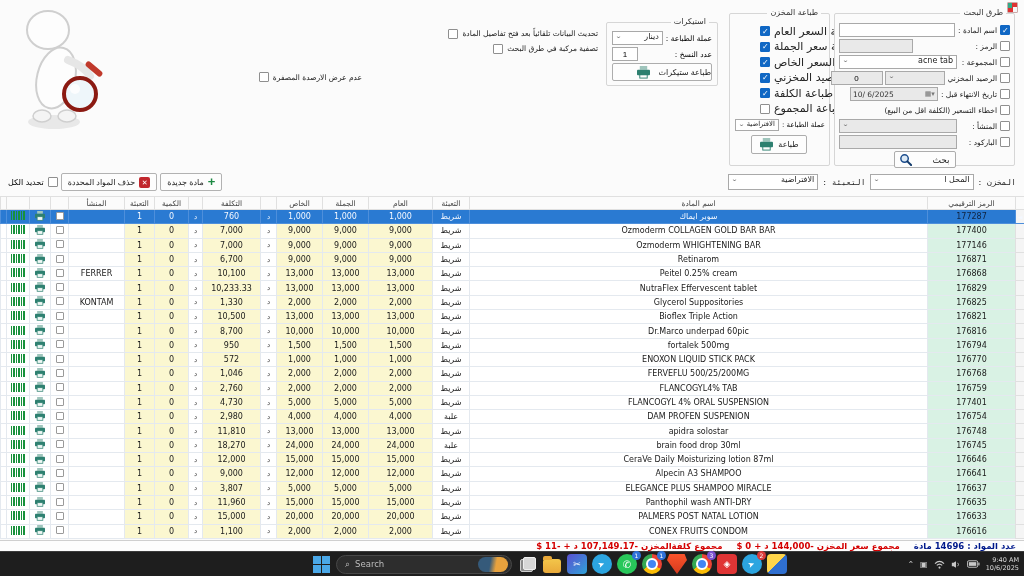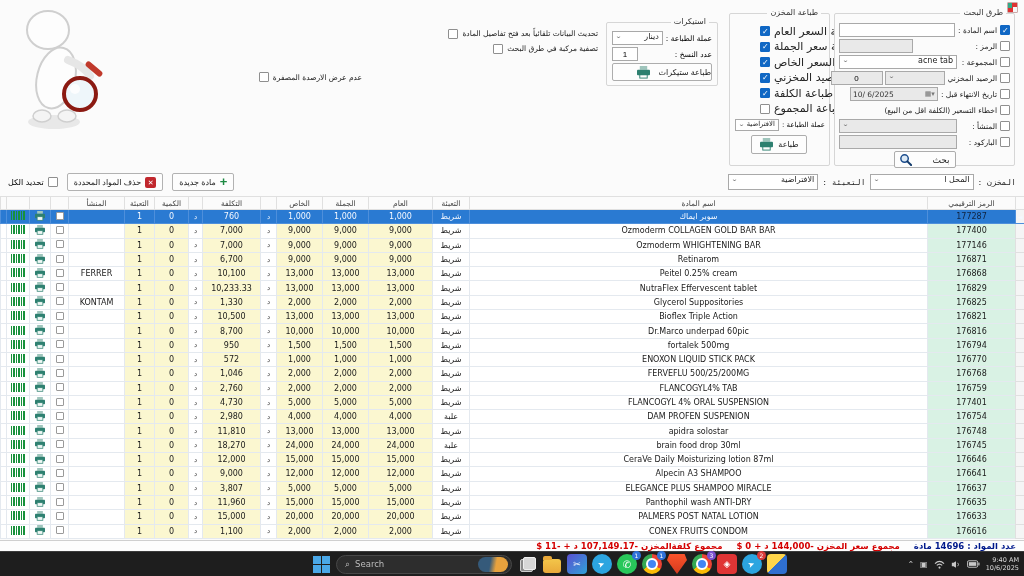--- a/index.html
+++ b/index.html
@@ -61,21 +61,21 @@
   .vrow { display:flex; direction:rtl; align-items:center; justify-content:flex-start; gap:4px; height:15px; }
   .vrow .slabel { font-size:7.5px; color:#222; white-space:nowrap; }
   .zero-balance { position:absolute; top:72px; right:662px; display:flex; direction:rtl; align-items:center; gap:4px;margin-left:33px; }
   .zero-balance .slabel { font-size:7.5px; color:#222; white-space:nowrap; }
 
   
   .mascot { position:absolute; top:4px; left:10px; width:100px; height:132px; }
 
   
   .toolbar { position:absolute; top:171px; left:0; width:1024px; height:24px; }
-  .tb-left { position:absolute; left:8px; top:2px; display:flex; align-items:center; gap:9px; }
+  .tb-left { position:absolute; left:8px; top:2px; display:flex; align-items:center; gap:3px; }
   .btn { height:18px; display:flex; direction:rtl; align-items:center; gap:4px; background:#fdfdfd; border:1px solid #b2b2b2; border-radius:2px; font-size:8px; color:#222; padding:0 6px; cursor:pointer; white-space:nowrap; }
   .plus-ico { color:#1d8a43; font-weight:bold; font-size:13px; line-height:10px; }
   .del-ico { width:11px; height:11px; background:#c1272d; color:#fff; border-radius:2px; font-size:7px; line-height:11px; text-align:center; }
   .selall { display:flex; direction:rtl; align-items:center; gap:4px; }
   .selall .slabel { font-size:8px; white-space:nowrap; }
   .tb-right { position:absolute; right:8px; top:3px; display:flex; direction:rtl; align-items:center; gap:4px; }
   .tb-right .slabel { font-size:8px; white-space:nowrap; color:#222;font-family:Liberation Mono, monospace; }
   .wh-combo { width:104px; height:16px; }
   .pk-combo { width:90px; height:16px; }
 

